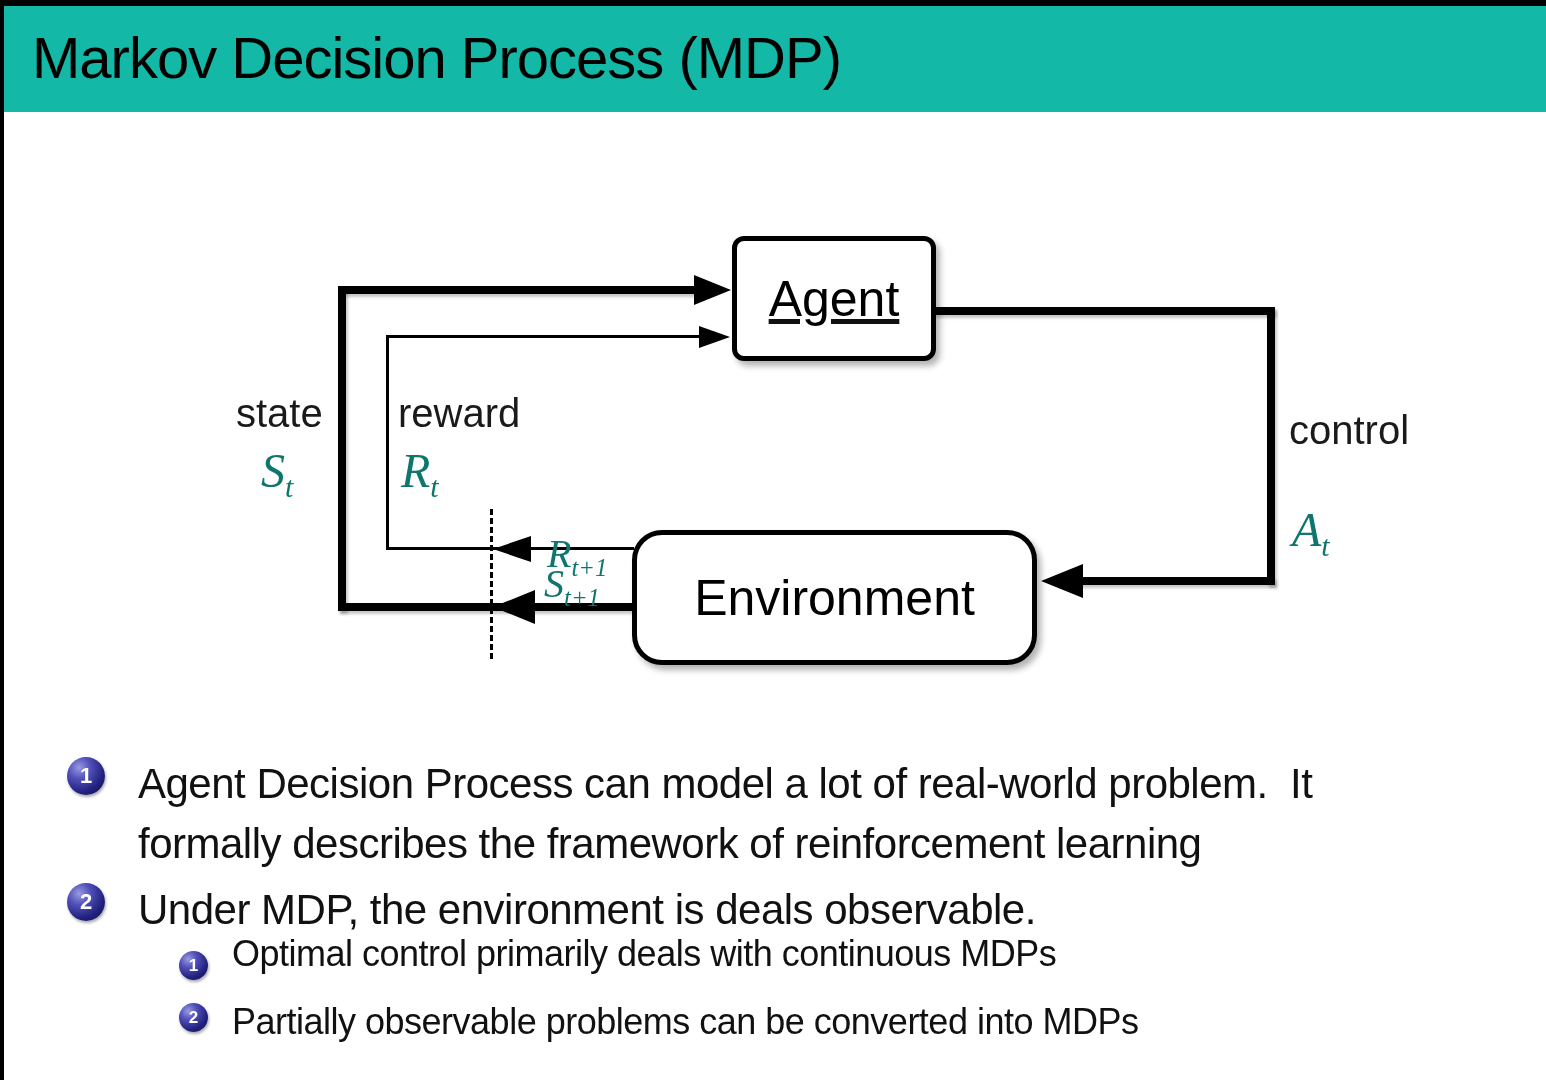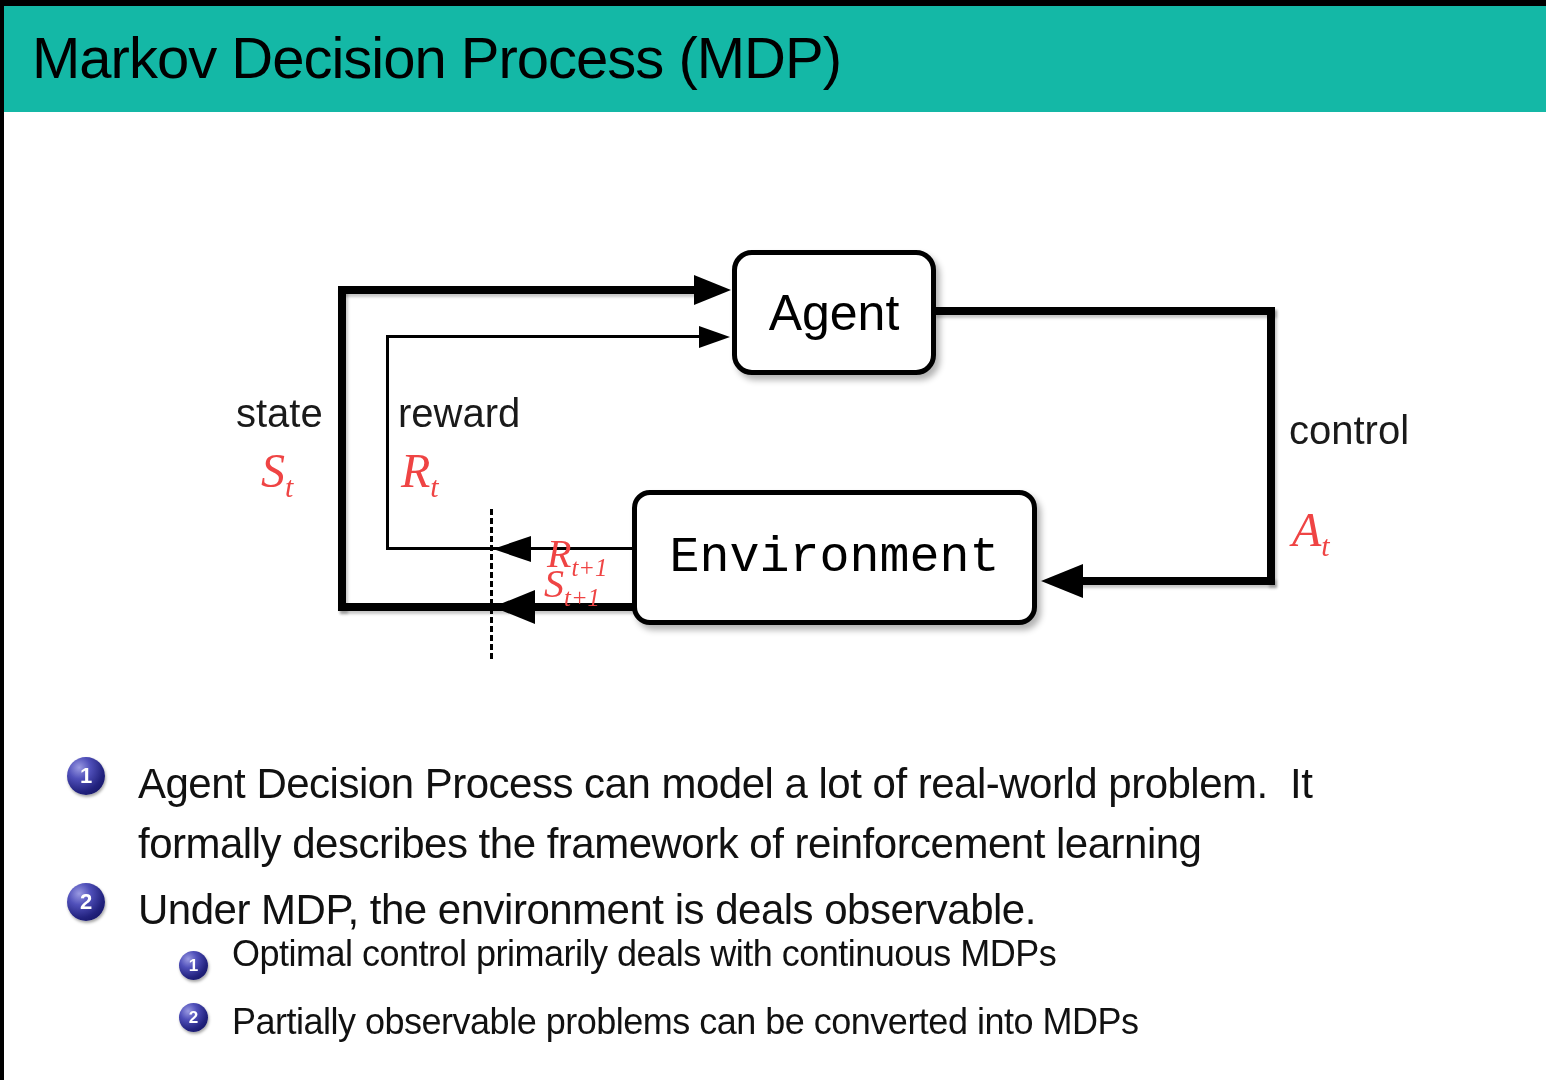--- a/index.html
+++ b/index.html
@@ -30,35 +30,35 @@
   }
   
   .diagram{position:absolute;left:0;top:0;width:1546px;height:700px;}
   .node{
     position:absolute;background:#fff;border:5px solid #000;
     display:flex;align-items:center;justify-content:center;
     box-shadow:4px 5px 6px rgba(0,0,0,0.30);
     z-index:3;
   }
   .node .node-label{font-size:50px;color:#000;letter-spacing:0px;}
-  .agent-box{left:728px;top:244px;width:194px;height:115px;border-radius:20px;}
-  .env-box{left:628px;top:484px;width:395px;height:125px;border-radius:18px;font-family:Liberation Mono, monospace;}
+  .agent-box{left:728px;top:230px;width:194px;height:115px;border-radius:12px;text-decoration:underline;}
+  .env-box{left:628px;top:524px;width:395px;height:125px;border-radius:30px;}
   .hline,.vline{position:absolute;background:#000;z-index:1;}
   .thick{box-shadow:2px 3px 3px rgba(0,0,0,0.22);}
   .arrow{position:absolute;width:0;height:0;z-index:2;}
   .dashes{
     position:absolute;left:486px;top:503px;width:0;height:150px;
     border-left:3px dashed #000;z-index:0;
   }
   .lbl{
     position:absolute;font-size:40px;color:#1a1a1a;white-space:nowrap;z-index:4;
   }
   .mvar{
     position:absolute;font-family:"Liberation Serif", serif;font-style:italic;
-    color:#ef4444;white-space:nowrap;z-index:4;
+    color:#0f766e;white-space:nowrap;z-index:4;
   }
   .mvar i{font-style:italic;}
   .mvar sub{font-size:0.62em;line-height:0;vertical-align:-0.35em;}
   .mvar.big{font-size:48px;}
   .mvar.mid{font-size:40px;}
   
   .ball{
     position:absolute;border-radius:50%;
     background:radial-gradient(circle at 32% 28%, #9a9ae2 0%, #5050ba 30%, #22227e 65%, #0d0d55 100%);
     color:#fff;display:flex;align-items:center;justify-content:center;

